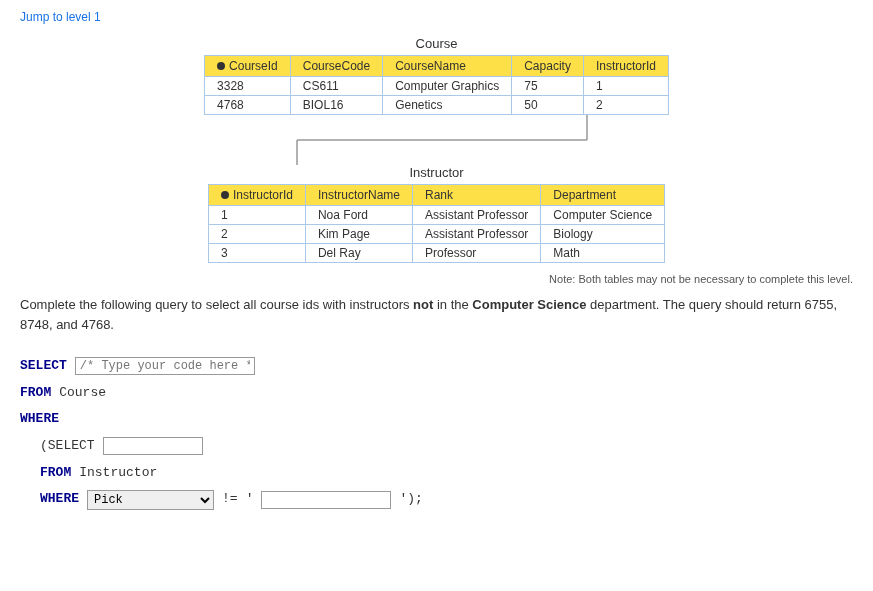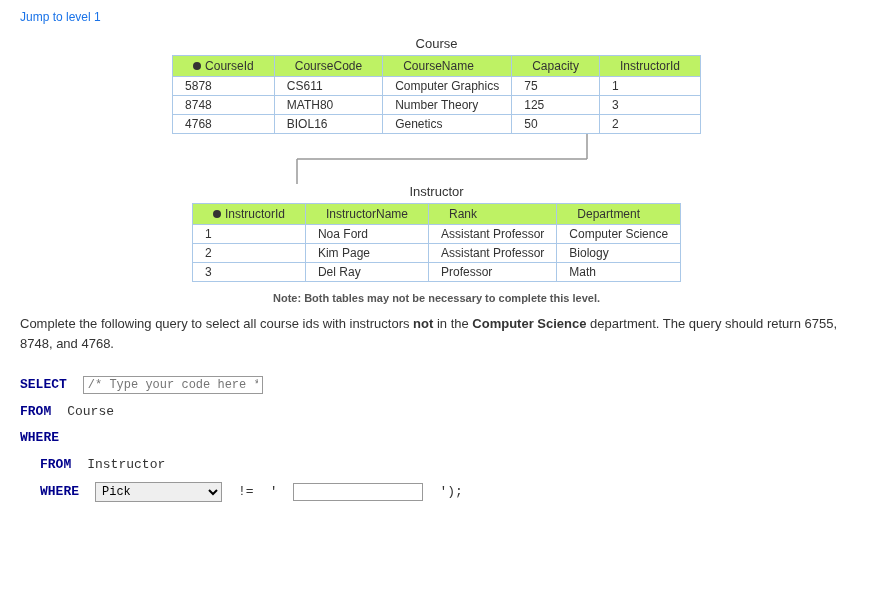--- a/index.html
+++ b/index.html
@@ -30,23 +30,23 @@
       text-align: center;
       font-size: 13px;
       margin-bottom: 4px;
       color: #333;
     }
     table {
       border-collapse: collapse;
       font-size: 12px;
     }
     table th {
-      background: #bef264;
+      background: #fde047;
       border: 1px solid #aac8e8;
-      padding: 3px 20px;
+      padding: 3px 12px;
       text-align: left;
       font-weight: normal;
     }
     table td {
       border: 1px solid #aac8e8;
       padding: 2px 12px;
       background: #fff;
     }
     .pk-bullet {
       display: inline-block;
@@ -61,47 +61,46 @@
       justify-content: center;
       align-items: center;
       height: 50px;
       position: relative;
       width: 560px;
     }
     .connector svg {
       overflow: visible;
     }
     .note {
-      text-align: center;
+      text-align: right;
       font-size: 11px;
       color: #555;
       margin-top: 6px;
       margin-bottom: 10px;
-      font-weight: bold;
     }
     .description {
       font-size: 13px;
       color: #333;
       margin-bottom: 20px;
       max-width: 840px;
       line-height: 1.5;
     }
     .description strong {
       font-weight: bold;
     }
     .query-area {
       font-family: 'Courier New', monospace;
       font-size: 13px;
       color: #333;
       line-height: 1.9;
     }
     .query-line {
       display: flex;
       align-items: center;
-      gap: 16px;
+      gap: 8px;
       margin-bottom: 2px;
     }
     .kw {
       color: #00008b;
       font-weight: bold;
     }
     .query-input {
       border: 1px solid #999;
       padding: 1px 4px;
       font-family: 'Courier New', monospace;
@@ -140,32 +139,25 @@
         <tr>
           <th><span class="pk-bullet"></span>CourseId</th>
           <th>CourseCode</th>
           <th>CourseName</th>
           <th>Capacity</th>
           <th>InstructorId</th>
         </tr>
       </thead>
       <tbody id="course-tbody">
       <tr>
-            <td>5878</td>
+            <td>3328</td>
             <td>CS611</td>
             <td>Computer Graphics</td>
             <td>75</td>
             <td>1</td>
-          </tr>
-          <tr>
-            <td>8748</td>
-            <td>MATH80</td>
-            <td>Number Theory</td>
-            <td>125</td>
-            <td>3</td>
           </tr>
           <tr>
             <td>4768</td>
             <td>BIOL16</td>
             <td>Genetics</td>
             <td>50</td>
             <td>2</td>
           </tr>
         </tbody>
     </table>
@@ -230,20 +222,24 @@
 
   <div class="query-line">
     <span class="kw">FROM</span>
     <span>Course</span>
   </div>
 
   <div class="query-line">
     <span class="kw">WHERE</span>
   </div>
 
+  <div class="query-line indent1">
+    <span>(SELECT</span>
+    <input class="query-input query-input-medium" type="text" style="">
+  </div>
 
   <div class="query-line indent1">
     <span class="kw">FROM</span>
     <span>Instructor</span>
   </div>
 
   <div class="query-line indent1">
     <span class="kw">WHERE</span>
     <select class="query-select" id="pick-select"><option value="Pick">Pick</option><option value="InstructorId">InstructorId</option><option value="InstructorName">InstructorName</option><option value="Rank">Rank</option><option value="Department">Department</option></select>
     <span>!=</span>

